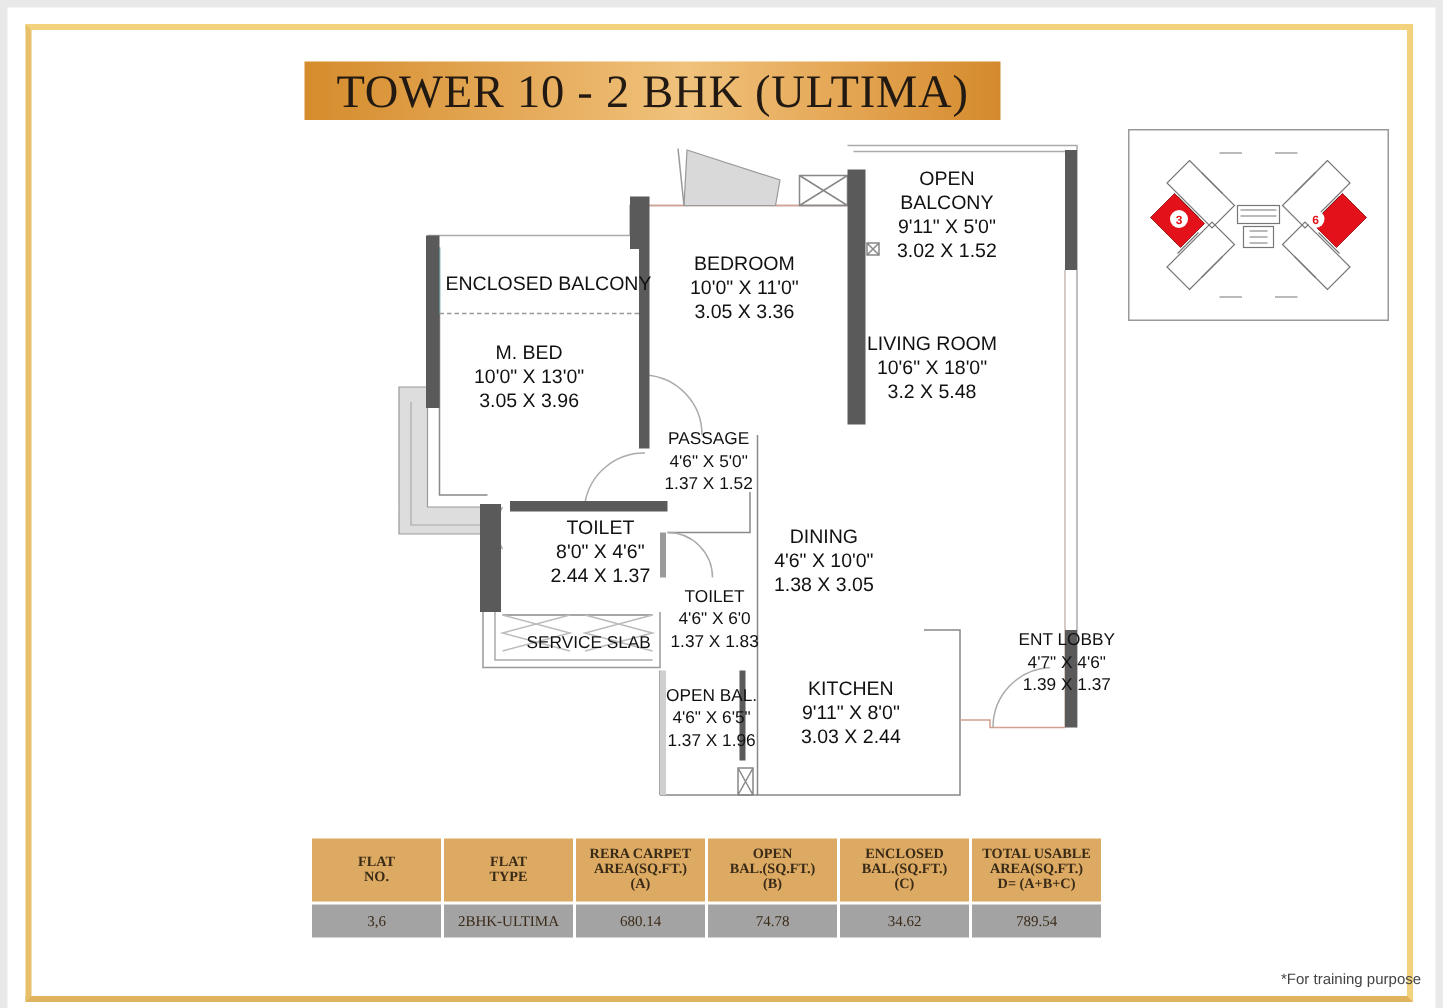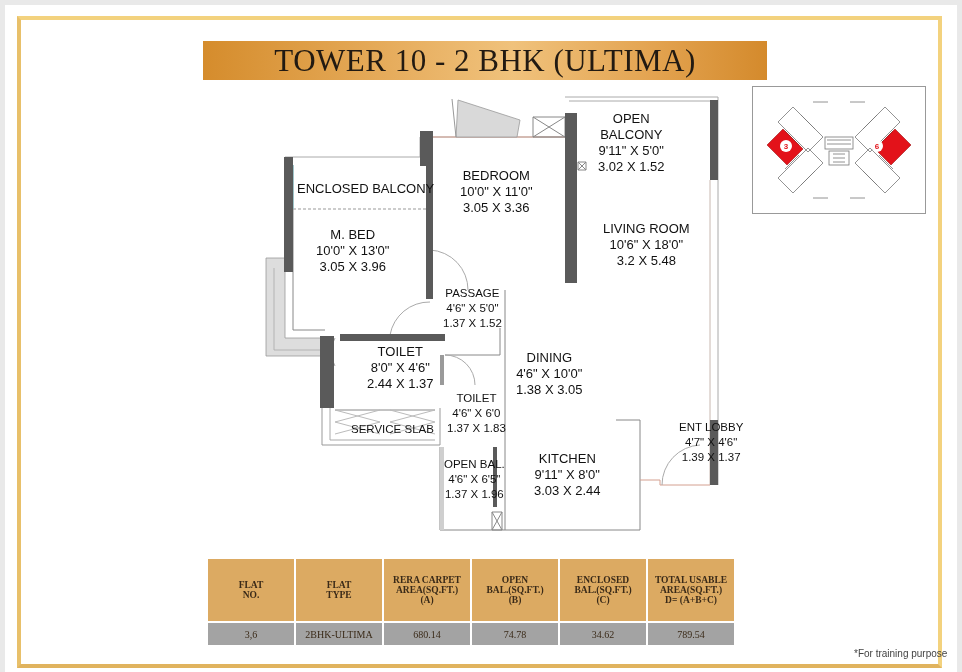--- a/index.html
+++ b/index.html
@@ -1,26 +1,26 @@
 <!DOCTYPE html>
 <html><head>
 <meta charset="utf-8">
 <style>
   html,body{margin:0;padding:0;}
   body{width:962px;height:672px;background:#e9e9e9;position:relative;overflow:hidden;font-family:"Liberation Sans",sans-serif;}
   .page{position:absolute;left:5px;top:5px;width:952px;height:667px;background:#ffffff;}
   .frame{position:absolute;left:17px;top:16px;width:917px;height:644px;border:4px solid #f3d27e;border-bottom-color:#e0b35e;border-left-color:#e8c06a;}
-  .title-bar{position:absolute;left:203px;top:41px;width:564px;height:39px;background:linear-gradient(90deg,#d58c2c 0%,#e7ae5f 35%,#f0c27c 55%,#e3a350 80%,#d48a2c 100%);display:flex;align-items:center;justify-content:center;}
+  .title-bar{position:absolute;left:203px;top:41px;width:464px;height:39px;background:linear-gradient(90deg,#d58c2c 0%,#e7ae5f 35%,#f0c27c 55%,#e3a350 80%,#d48a2c 100%);display:flex;align-items:center;justify-content:center;}
   .title-bar span{font-family:"Liberation Serif",serif;font-size:31px;color:#221a12;letter-spacing:0.5px;}
   .keyplan{position:absolute;left:752px;top:86px;width:172px;height:126px;border:1.5px solid #999;background:#fff;}
   .plan{position:absolute;left:0;top:0;}
   .room-label{position:absolute;font-size:13px;color:#111;text-align:center;line-height:16px;white-space:nowrap;}
   .room-label.small{font-size:11.5px;line-height:15px;}
   table.area{position:absolute;left:206px;top:557px;border-collapse:separate;border-spacing:2px;font-family:"Liberation Serif",serif;}
-  table.area th{background:#dcaa62;color:#3a2a18;font-size:9.5px;font-weight:bold;line-height:10px;height:24px;text-align:center;padding:16px 4px;}
+  table.area th{background:#dcaa62;color:#3a2a18;font-size:9.5px;font-weight:bold;line-height:10px;height:24px;text-align:center;padding:6px 4px;}
   table.area td{background:#a3a3a3;color:#3a2a18;font-size:10px;height:20px;text-align:center;}
   .footnote{position:absolute;left:822px;top:648px;font-size:10px;color:#444;margin-left:32px;}
 </style>
 </head>
 <body>
 
 <div class="page"></div>
 <div class="frame"></div>
 
 <div class="title-bar">
@@ -128,21 +128,21 @@
   <div>OPEN</div>
   <div>BALCONY</div>
   <div>9'11" X 5'0"</div>
   <div>3.02 X 1.52</div>
 </div>
 <div class="room-label" style="left:316px;top:227px;">
   <div>M. BED</div>
   <div>10'0" X 13'0"</div>
   <div>3.05 X 3.96</div>
 </div>
-<div class="room-label" style="left:603px;top:221px;">
+<div class="room-label" style="left:578px;top:221px;">
   <div>LIVING ROOM</div>
   <div>10'6" X 18'0"</div>
   <div>3.2 X 5.48</div>
 </div>
 <div class="room-label small" style="left:443px;top:286px;">
   <div>PASSAGE</div>
   <div>4'6" X 5'0"</div>
   <div>1.37 X 1.52</div>
 </div>
 <div class="room-label" style="left:367px;top:344px;">

